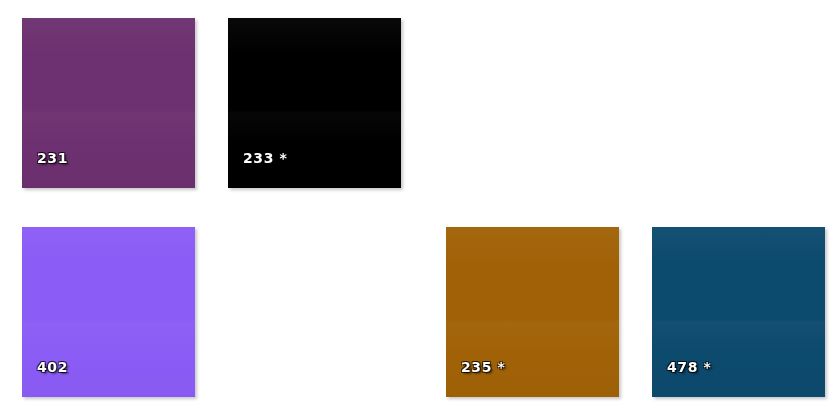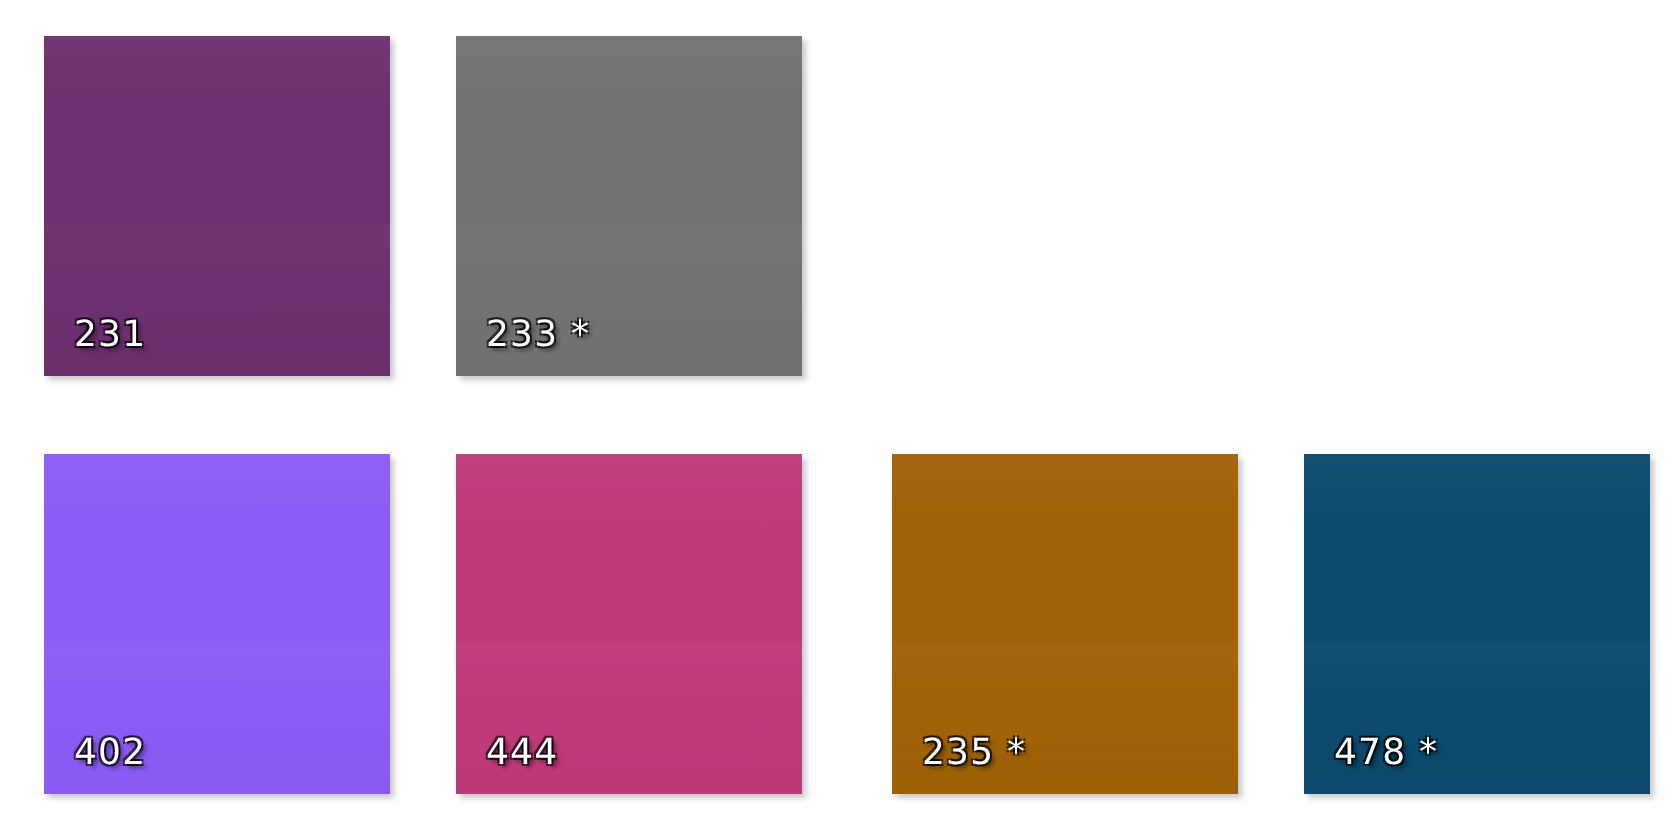--- a/index.html
+++ b/index.html
@@ -49,51 +49,48 @@
       rgba(0, 0, 0, 0.000) 54%,
       rgba(255, 255, 255, 0.028) 56%,
       rgba(255, 255, 255, 0.000) 74%,
       rgba(0, 0, 0, 0.018) 100%
     );
   }
 
   .swatch-label {
     position: absolute;
     left: 15px;
-    bottom: 11px;
+    bottom: 23px;
     z-index: 2;
     color: #ffffff;
-    font-size: 18px;
-    font-weight: normal;
+    font-size: 14px;
+    font-weight: bold;
     letter-spacing: 0.6px;
     line-height: 1;
     white-space: nowrap;
     text-shadow:
       -1px -1px 0 rgba(0, 0, 0, 0.62),
        1px -1px 0 rgba(0, 0, 0, 0.62),
       -1px  1px 0 rgba(0, 0, 0, 0.62),
        1px  1px 0 rgba(0, 0, 0, 0.62),
        2px  2px 2px rgba(0, 0, 0, 0.45);
   }
 </style>
 </head>
 <body style="background: rgb(255, 255, 255);">
 
 <div id="palette-grid">
     <div class="swatch" style="left: 22px; top: 18px; background-color: rgb(109, 48, 112);">
       <span class="swatch-label">231</span>
     </div>
-    <div class="swatch" style="left: 228px; top: 18px; background-color: #737373; padding-left: 18px;">
+    <div class="swatch" style="left: 228px; top: 18px; background-color: #000000; padding-left: 18px;">
       <span class="swatch-label">233 *</span>
     </div>
     <div class="swatch" style="left: 22px; top: 227px; background-color: #8b5cf6;">
       <span class="swatch-label">402</span>
-    </div>
-    <div class="swatch" style="left: 228px; top: 227px; background-color: rgb(191, 58, 122);">
-      <span class="swatch-label">444</span>
     </div>
     <div class="swatch" style="left: 446px; top: 227px; background-color: #a16207;">
       <span class="swatch-label">235 *</span>
     </div>
     <div class="swatch" style="left: 652px; top: 227px; background-color: #0c4a6e;">
       <span class="swatch-label">478 *</span>
     </div>
   </div>
 
 </body></html>

